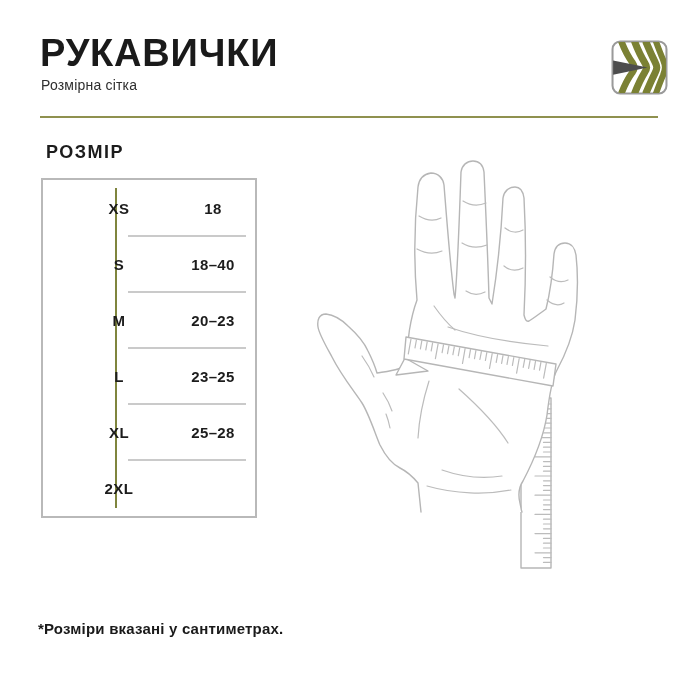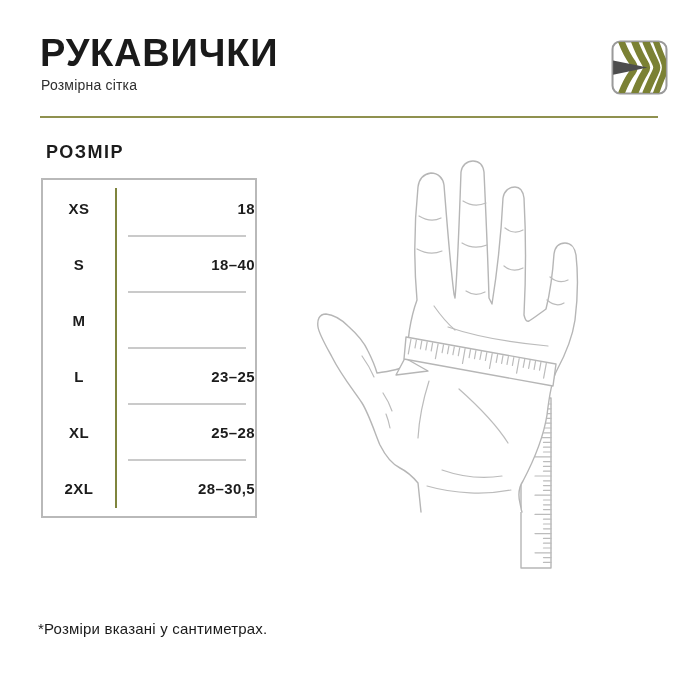--- a/index.html
+++ b/index.html
@@ -14,29 +14,29 @@
   .subtitle { left:41px; top:77px; font-size:14px; font-weight:400; color:#2e2e2e; letter-spacing:.2px; }
   .logo { left:611px; top:40px; width:57px; height:55px; }
   .divider { left:40px; top:116px; width:618px; height:2px; background:#8f914f; }
 
   .table-label { left:46px; top:142px; font-size:18px; font-weight:700; letter-spacing:1.5px; }
 
   .size-table { left:41px; top:178px; width:216px; height:340px; border:2px solid #b9b9b9; background:#fff; }
   .size-table .vdivider { position:absolute; left:72px; top:8px; bottom:8px; width:2px; background:#7f853e; }
   .row { position:relative; display:flex; align-items:center; height:56px; }
   .row:not(:last-child)::after { content:""; position:absolute; left:85px; width:118px; bottom:-1px; border-bottom:2px solid #cacaca; }
-  .cell-size { width:72px; text-align:center; font-size:15px; font-weight:700; letter-spacing:.5px; }
-  .cell-value { flex:1; text-align:right; font-size:15px; font-weight:700; letter-spacing:.4px;padding-left:16px; }
+  .cell-size { width:72px; text-align:center; font-size:15px; font-weight:700; letter-spacing:.5px;margin-left:40px; }
+  .cell-value { flex:1; text-align:center; font-size:15px; font-weight:700; letter-spacing:.4px;padding-left:16px; }
 
   .hand-svg { left:0; top:0; width:700px; height:700px; pointer-events:none; }
   .sketch { stroke:#b6b6b6; stroke-width:1.4; fill:none; stroke-linecap:round; stroke-linejoin:round; }
   .sketch-thin { stroke:#bcbcbc; stroke-width:1.2; fill:none; stroke-linecap:round; }
   .whitefill { fill:#ffffff; }
 
-  .footnote { left:38px; top:620px; font-size:15px; font-weight:400; letter-spacing:.2px; color:#1a1a1a; }
+  .footnote { left:38px; top:620px; font-size:15px; font-weight:700; letter-spacing:.2px; color:#1a1a1a; }
 </style>
 </head>
 <body>
 
 <div class="abs title">РУКАВИЧКИ</div>
 <div class="abs subtitle">Розмірна сітка</div>
 
 <svg class="abs logo" viewBox="0 0 56 54">
   <defs>
     <clipPath id="logoclip">
@@ -62,32 +62,32 @@
   <div class="row">
     <div class="cell-size">XS</div>
     <div class="cell-value">18</div>
   </div>
   <div class="row">
     <div class="cell-size">S</div>
     <div class="cell-value">18–40</div>
   </div>
   <div class="row">
     <div class="cell-size">M</div>
+    <div class="cell-value">20–23</div>
   </div>
   <div class="row">
     <div class="cell-size">L</div>
     <div class="cell-value">23–25</div>
   </div>
   <div class="row">
     <div class="cell-size">XL</div>
     <div class="cell-value">25–28</div>
   </div>
   <div class="row">
     <div class="cell-size">2XL</div>
-    <div class="cell-value">28–30,5</div>
   </div>
 </div>
 
 <svg id="hand-svg" class="abs hand-svg" viewBox="0 0 700 700">
 
   <g>
     <rect class="sketch whitefill" x="521" y="398" width="30" height="170"></rect>
     <g id="ruler-ticks" class="sketch-thin">
         <line x1="551" x2="543.5" y1="404.0" y2="404.0"></line>
         <line x1="551" x2="543.5" y1="408.8" y2="408.8"></line>

